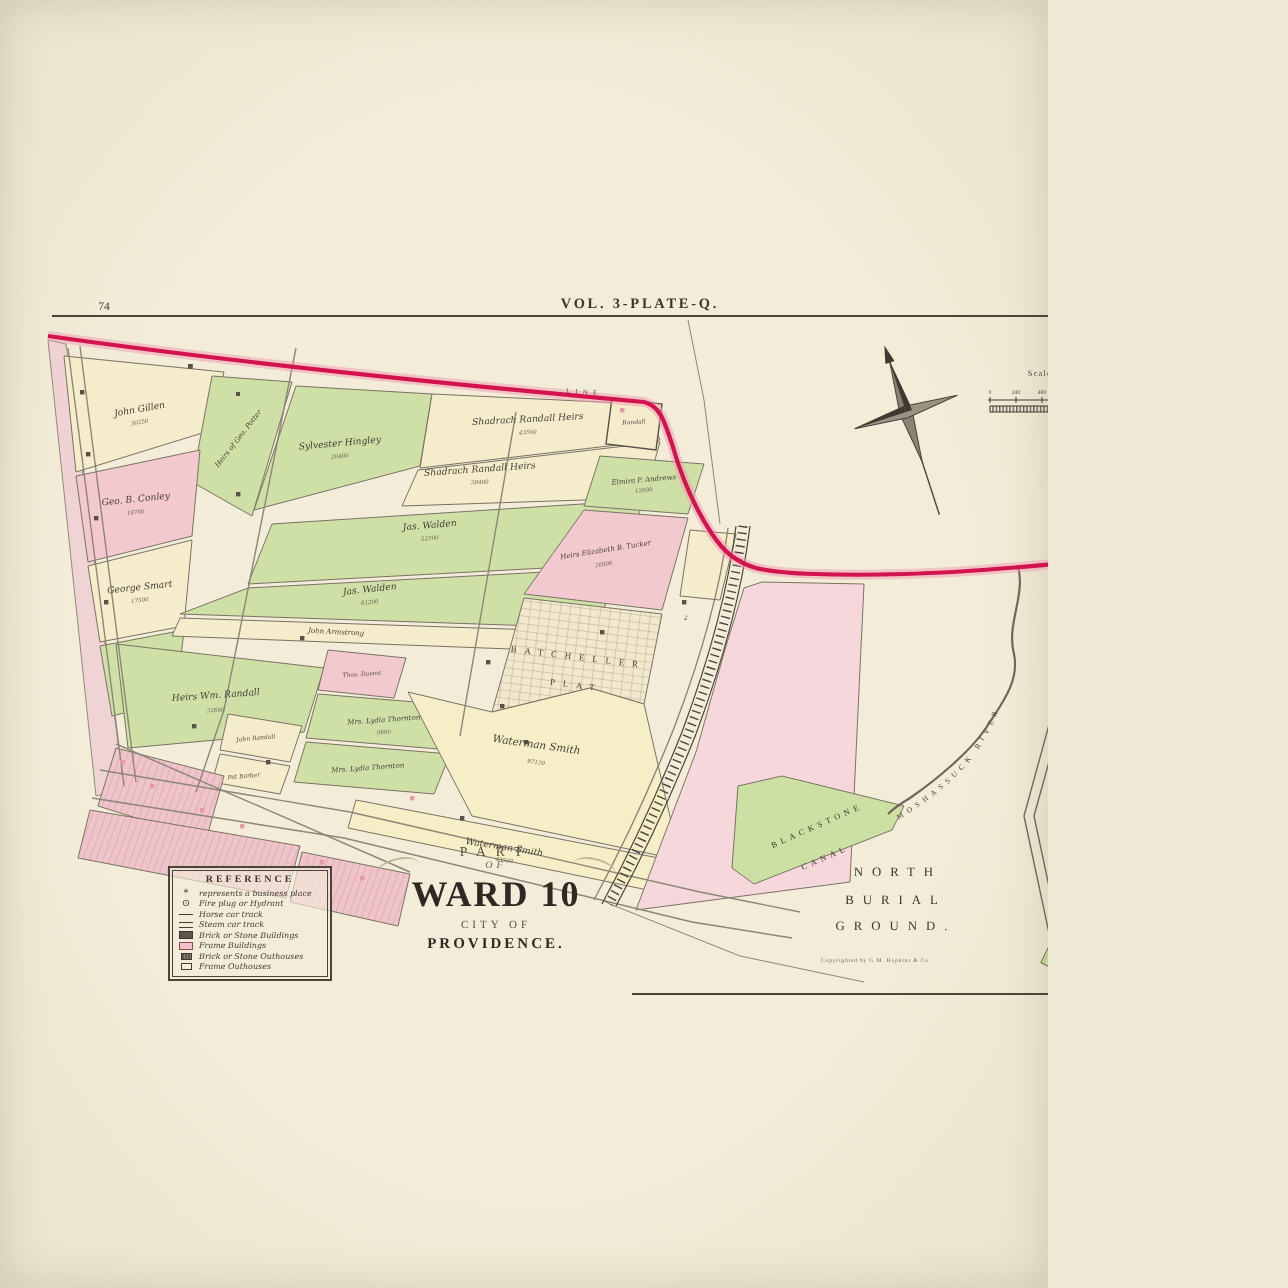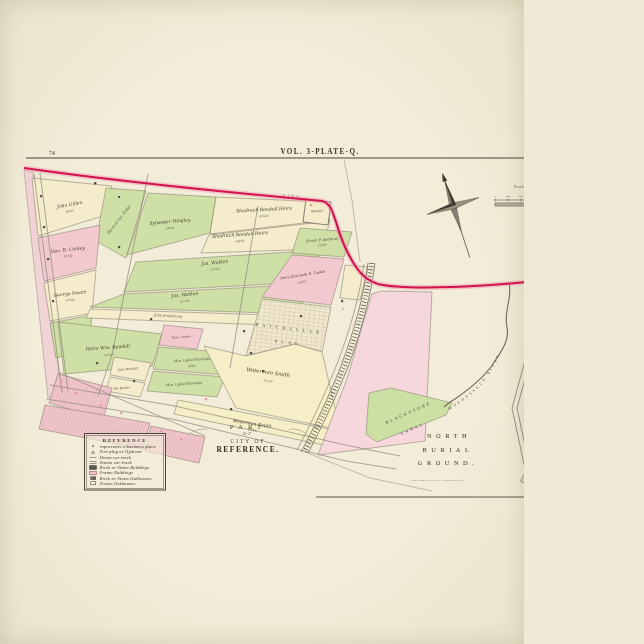--- a/index.html
+++ b/index.html
@@ -342,17 +342,18 @@
   </div>
 </div>
 
 <div class="cartouche">
   <div style="position:relative">
     <span class="flourish fl-l"></span>
     <div class="cart-part">PART</div>
     <span class="flourish fl-r"></span>
   </div>
   <div class="cart-of">OF</div>
+  <div class="cart-ward">WARD 10</div>
   <div class="cart-city">CITY OF</div>
-  <div class="cart-prov">REFERENCE.</div>
+  <div class="cart-prov">PROVIDENCE.</div>
 </div>
 
 </div>
 
 </body></html>

